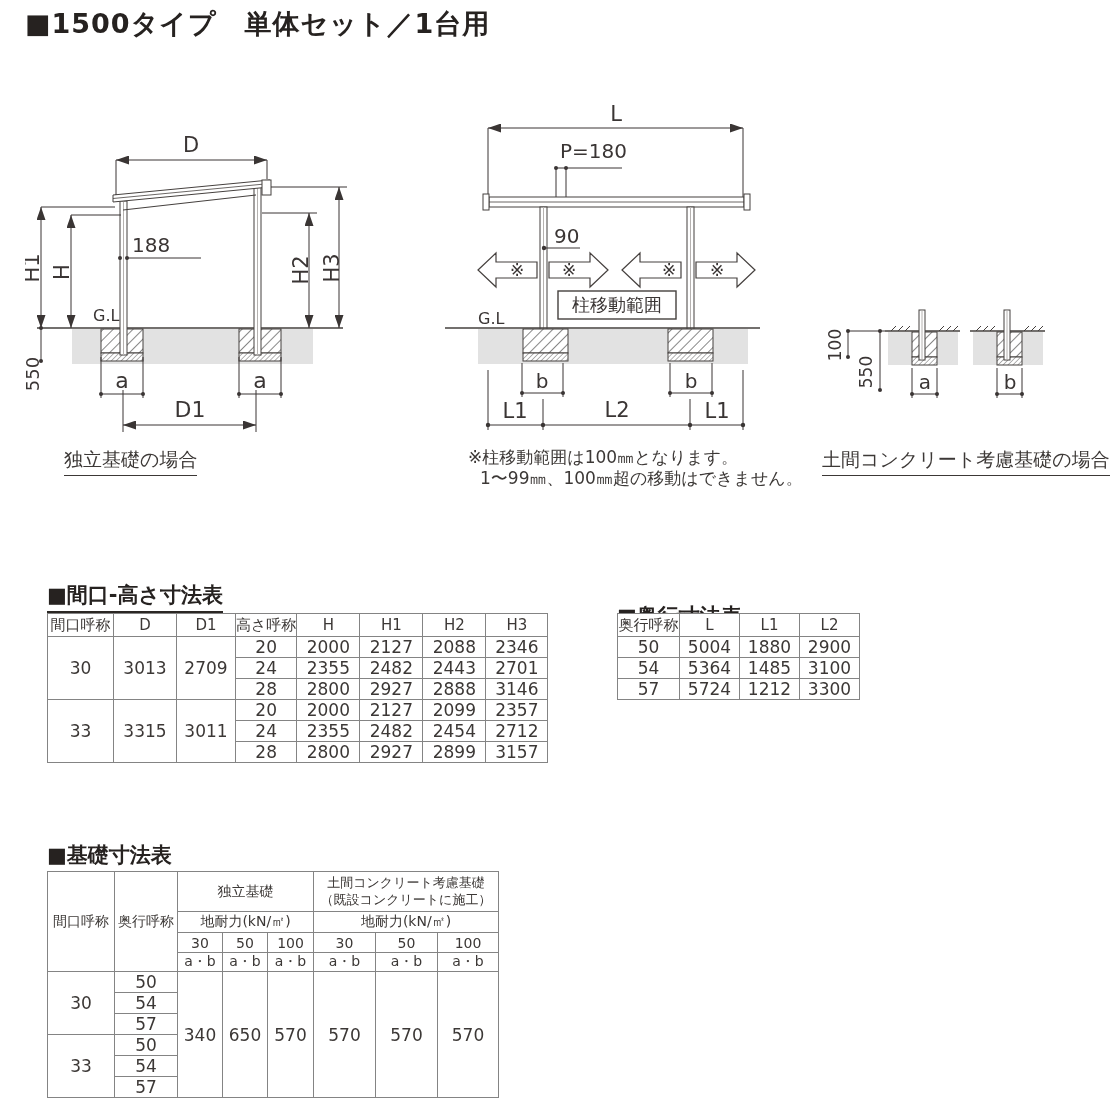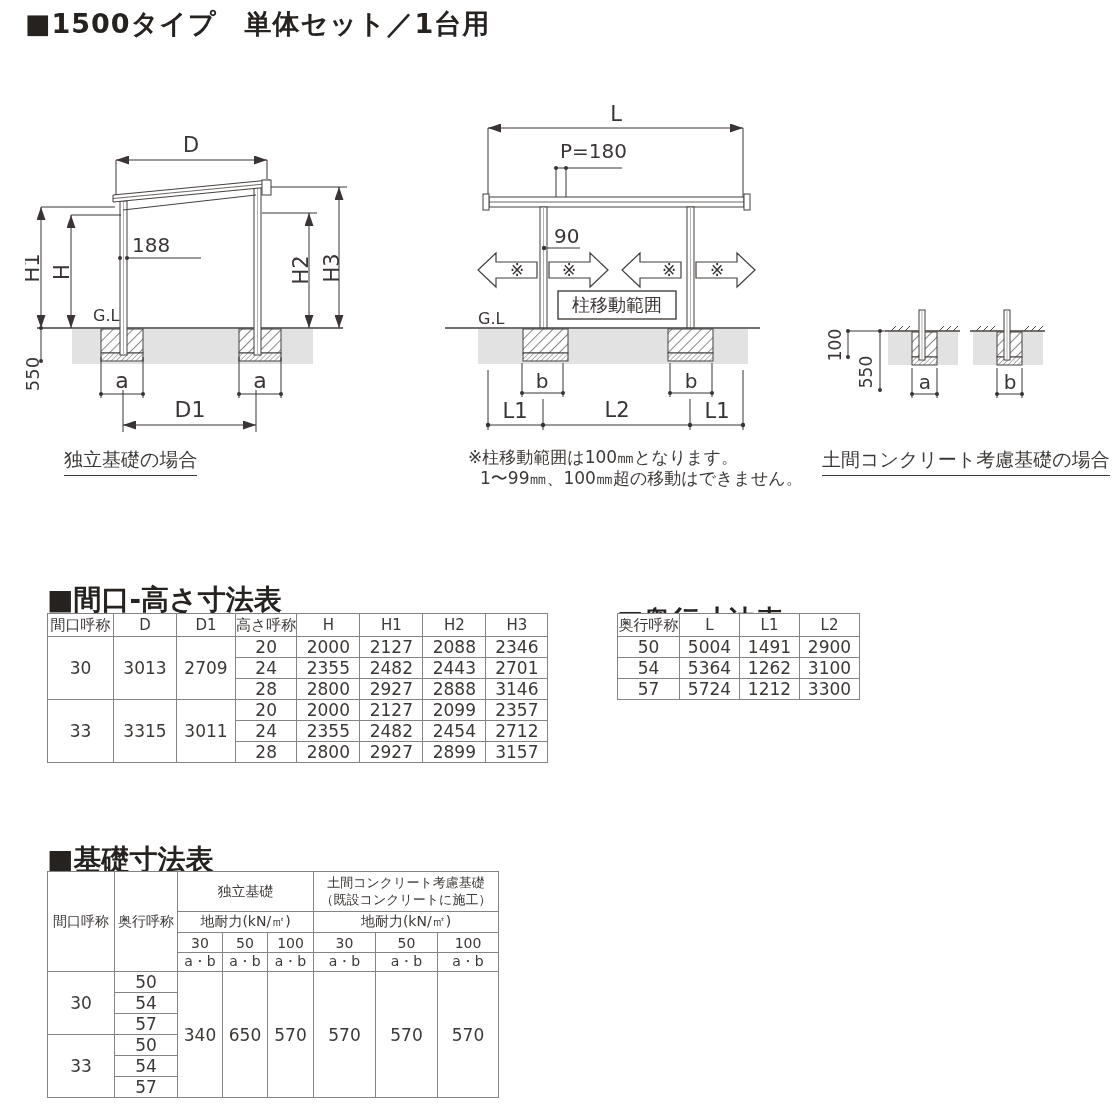--- a/index.html
+++ b/index.html
@@ -1,20 +1,20 @@
 <!DOCTYPE html>
 <html><head>
 <meta charset="utf-8">
 <style>
   html,body{margin:0;padding:0;background:#fff;}
   #page{position:relative;width:1117px;height:1117px;background:#fff;overflow:hidden;
         font-family:"DejaVu Sans","Liberation Sans",sans-serif;color:#3c3836;}
   .abs{position:absolute;}
   #main-title{left:25px;top:6px;font-size:27px;font-weight:bold;color:#262220;letter-spacing:1px;}
-  .sec-title{font-size:28px;font-weight:bold;color:#262220;border-bottom:2.5px solid #2b2724;padding-bottom:2px;display:inline-block;}
+  .sec-title{font-size:21px;font-weight:bold;color:#262220;border-bottom:2.5px solid #2b2724;padding-bottom:2px;display:inline-block;}
   #t1-title{left:47px;top:581px;}
   #t2-title{left:617px;top:602px;}
   #t3-title{left:47px;top:841px;}
   .cap{font-size:19px;color:#3c3836;border-bottom:1.5px solid #3c3836;padding-bottom:2px;display:inline-block;}
   #cap-left{left:64px;top:447px;text-align:center;}
   #cap-right{left:822px;top:447px;}
   #cap-mid{left:441px;top:447px;font-size:17px;color:#3c3836;line-height:1.25;margin-left:27px;}
   #cap-mid .l2{padding-left:12px;}
   table{border-collapse:collapse;table-layout:fixed;background:#fff;}
   table,td,th{border:1px solid #848484;}
@@ -369,27 +369,27 @@
     <tbody>
         <tr>
       <th>奥行呼称</th>
       <th>L</th>
       <th>L1</th>
       <th>L2</th>
     </tr>
     <tr>
       <td>50</td>
       <td>5004</td>
-      <td>1491</td>
+      <td>1880</td>
       <td>2900</td>
     </tr>
     <tr>
       <td>54</td>
       <td>5364</td>
-      <td>1262</td>
+      <td>1485</td>
       <td>3100</td>
     </tr>
     <tr>
       <td>57</td>
       <td>5724</td>
       <td>1212</td>
       <td>3300</td>
     </tr>
   </tbody>
     </table>

